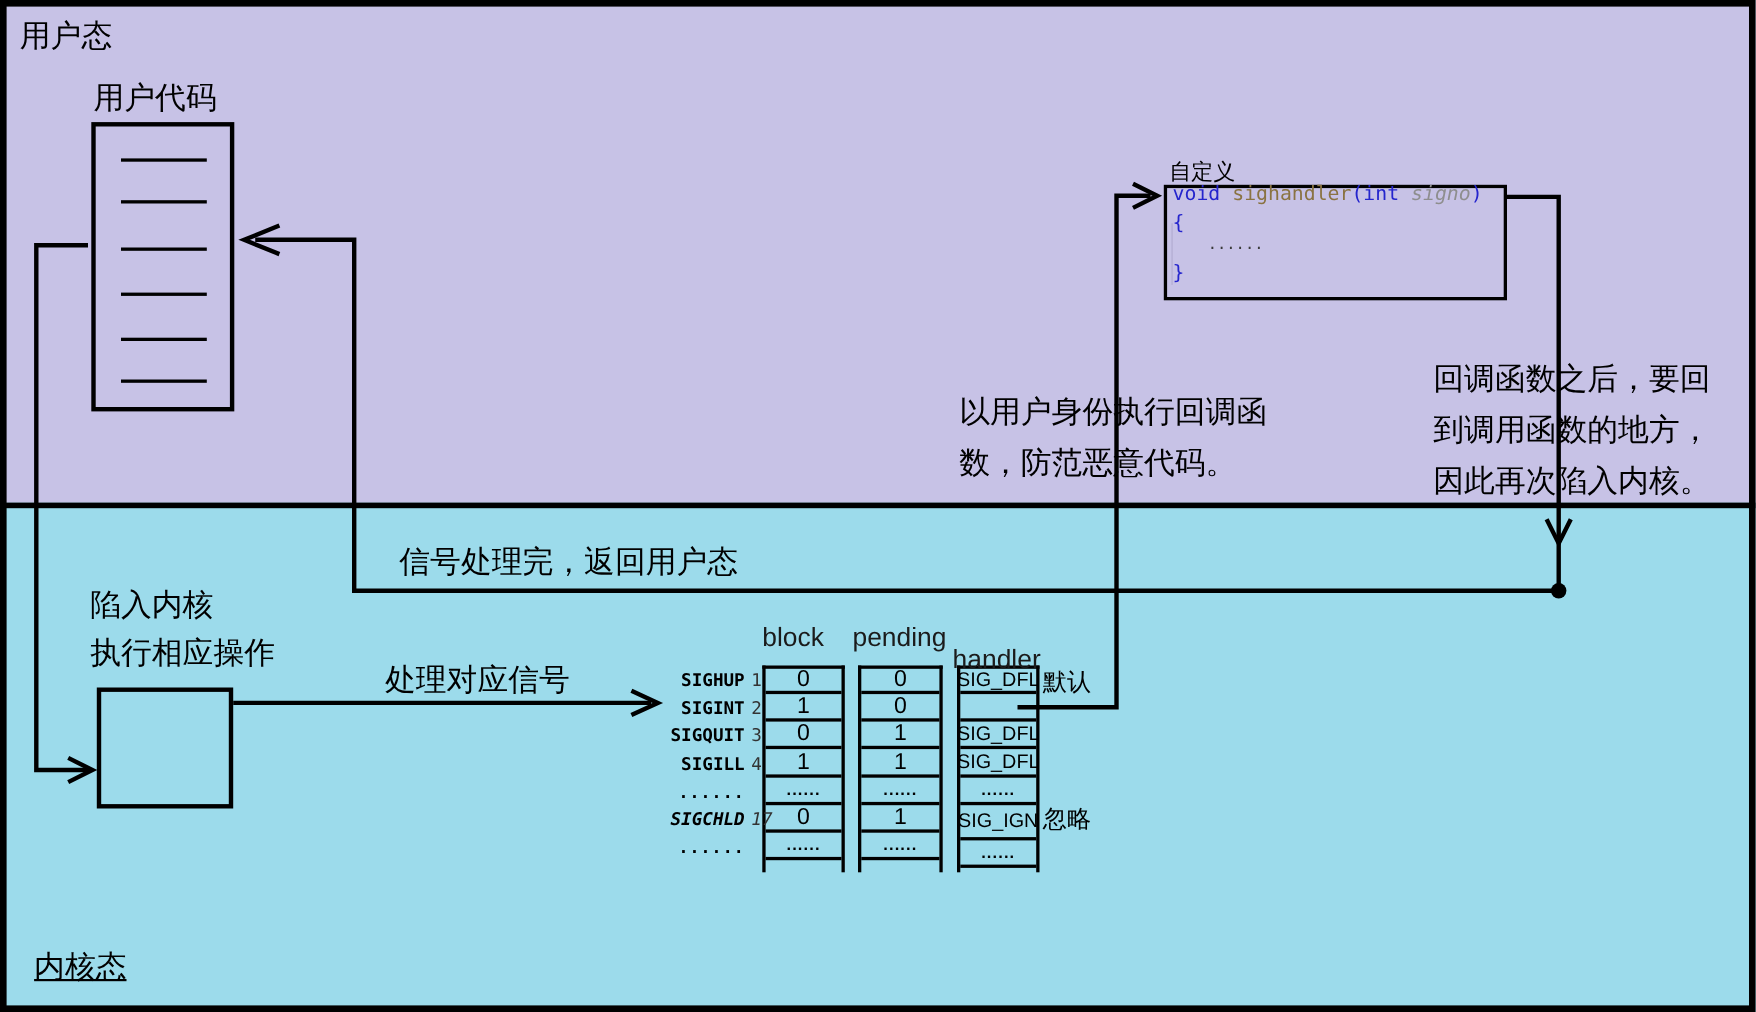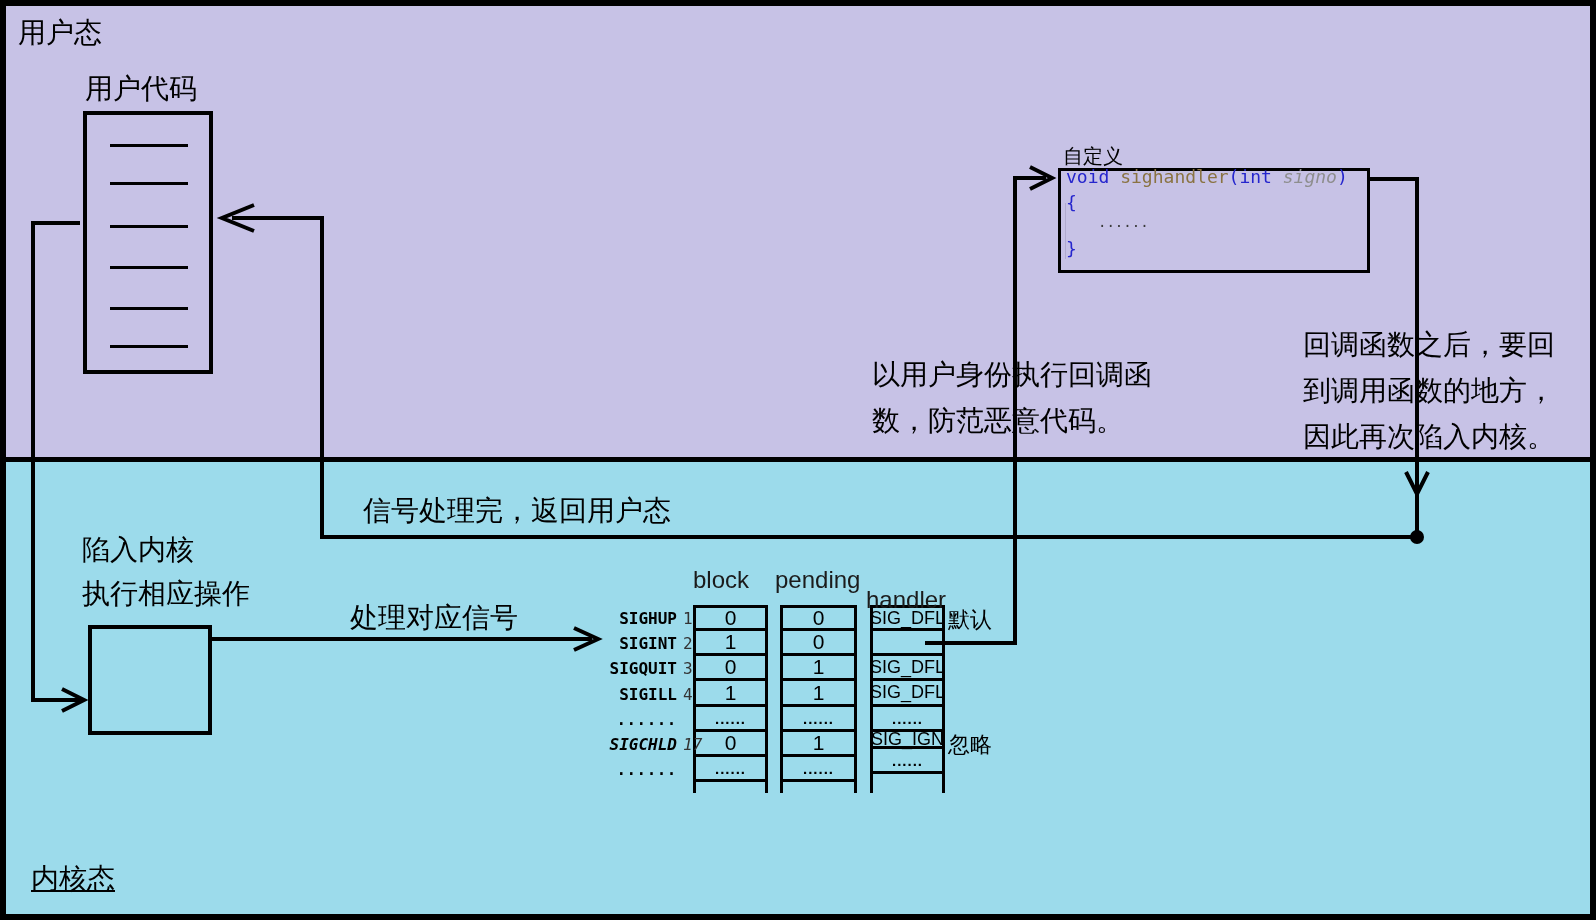--- a/index.html
+++ b/index.html
@@ -139,21 +139,21 @@
     <div class="cell" style="height:25px;">1</div>
     <div class="cell dots" style="height:25px;">......</div>
   </div>
 
   <div class="col" style="left:870px;width:75px;">
     <div class="cell hcell" style="height:23px;">SIG_DFL</div>
     <div class="cell hcell" style="height:25px;"></div>
     <div class="cell hcell" style="height:25px;">SIG_DFL</div>
     <div class="cell hcell" style="height:26px;">SIG_DFL</div>
     <div class="cell dots" style="height:25px;">......</div>
-    <div class="cell hcell" style="height:17px;">SIG_IGN</div>
+    <div class="cell hcell" style="height:32px;">SIG_IGN</div>
     <div class="cell dots" style="height:25px;">......</div>
   </div>
 
   <div class="anno" style="top:605px;">默认</div>
   <div class="anno" style="top:730px;">忽略</div>
 
   <svg class="svg-overlay" width="1596" height="920" viewBox="0 0 1596 920">
     <g stroke="#000" stroke-width="4" fill="none">
 
       <polyline points="80,223 33,223 33,700 80,700"></polyline>

